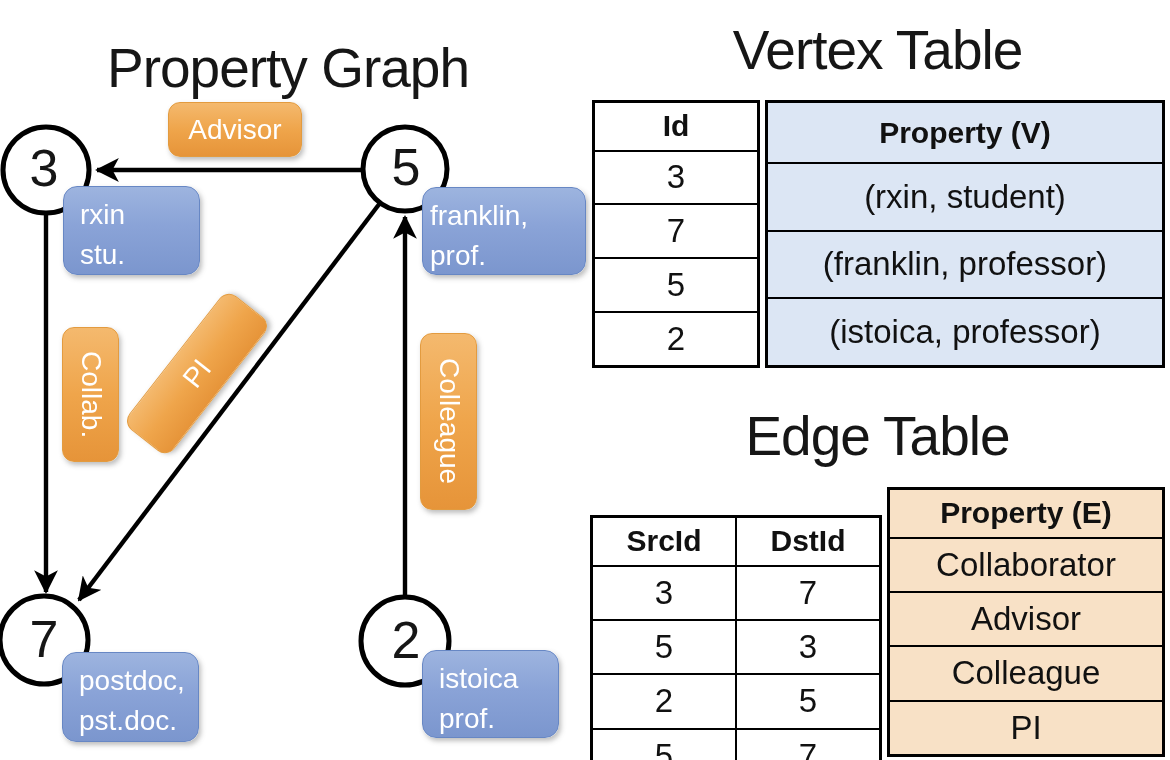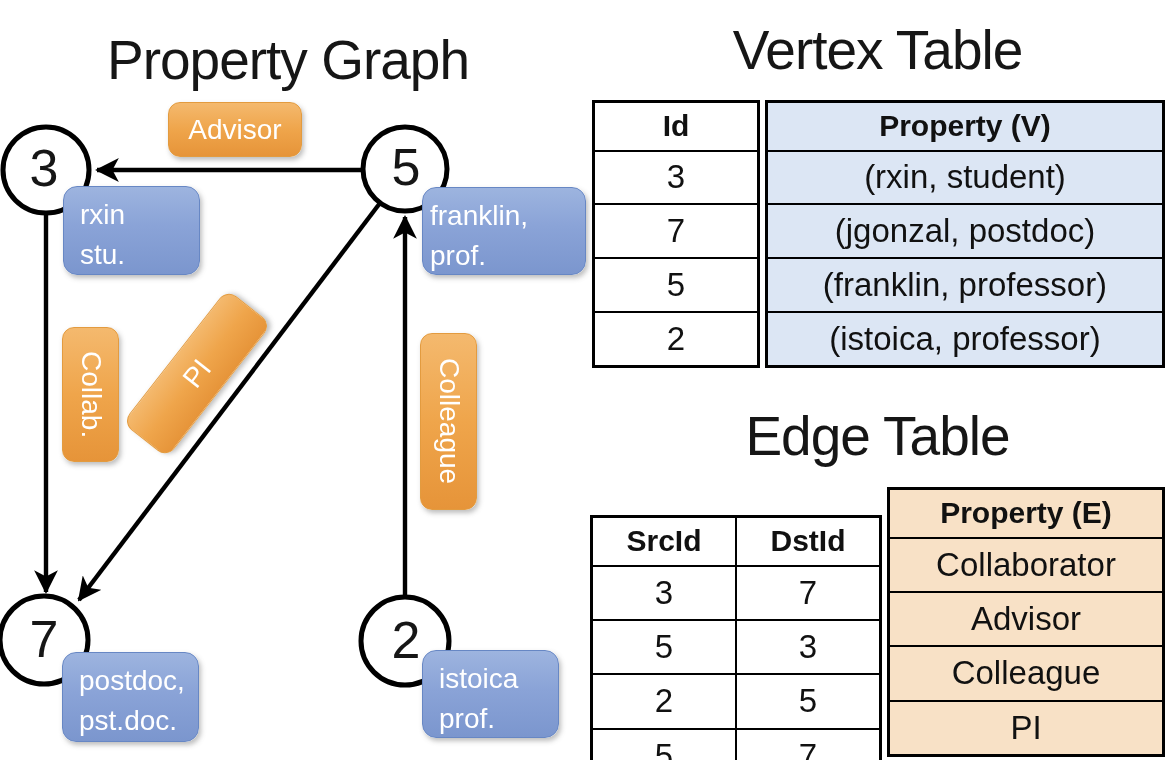--- a/index.html
+++ b/index.html
@@ -39,21 +39,21 @@
   th{font-size:30px;font-weight:bold;}
   td{font-size:33px;font-weight:400;}
   .fill-blue td, .fill-blue th{background:var(--vertex-fill,#DCE6F4);text-align:center;}
   .fill-tan td, .fill-tan th{background:var(--edge-fill,#F8E1C6);}
 </style>
 </head>
 <body>
 
 <div id="stage">
 
-  <div class="title" style="left:0;top:28px;width:576px;">Property Graph</div>
+  <div class="title" style="left:0;top:36px;width:576px;">Property Graph</div>
   <div class="title" style="left:585px;top:18px;width:585px;">Vertex Table</div>
   <div class="title" style="left:585px;top:404px;width:585px;">Edge Table</div>
 
   <svg id="graph-svg" width="585" height="760" viewBox="0 0 585 760">
     <defs>
       <marker id="arrow" viewBox="0 0 10 10" refX="9.2" refY="5" markerWidth="5.4" markerHeight="5.4" orient="auto">
         <path d="M0,0 L10,5 L0,10 L2.7,5 Z" fill="#000"></path>
       </marker>
     </defs>
     <line x1="363" y1="170" x2="97" y2="170" stroke="#000" stroke-width="4.4" marker-end="url(#arrow)"></line>
@@ -116,23 +116,20 @@
 
   <table class="fill-blue" style="left:765px;top:100px;width:400px;height:268px;">
     <tbody>
         <tr>
           <th>Property (V)</th>
         </tr>
     <tr>
           <td>(rxin, student)</td>
         </tr>
     <tr>
-          <td>(jgonzal, postdoc)</td>
-        </tr>
-    <tr>
           <td>(franklin, professor)</td>
         </tr>
     <tr>
           <td>(istoica, professor)</td>
         </tr>
   </tbody>
     </table>
 
   <table style="left:590px;top:487px;width:292px;height:270px;margin-top:28px;">
     <tbody>

